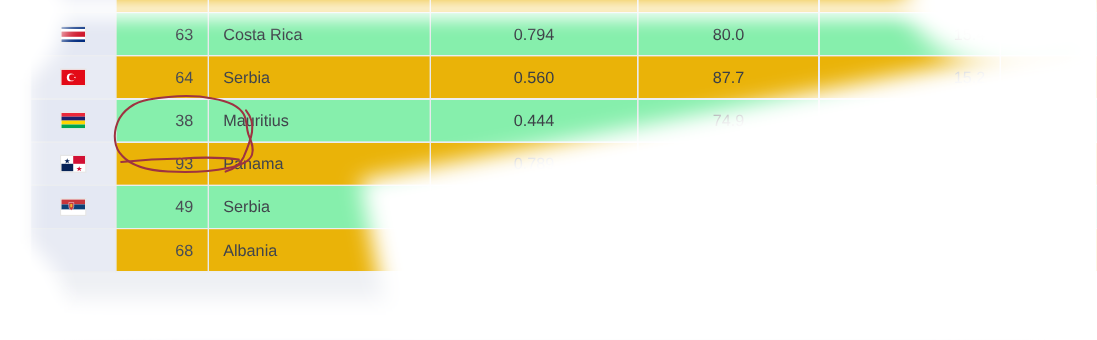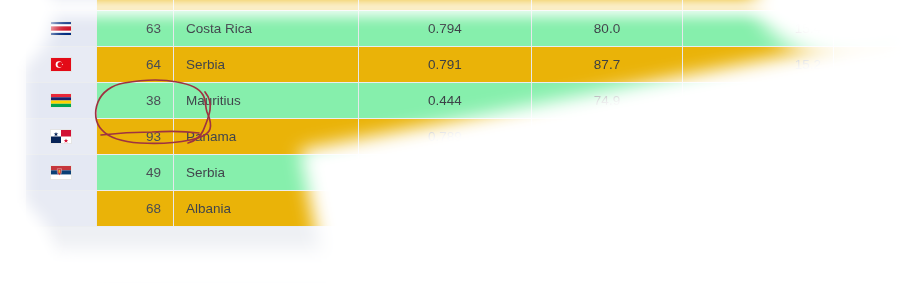--- a/index.html
+++ b/index.html
@@ -171,21 +171,21 @@
           </tr>
           <tr class="">
             <td class="c-flag"><span class="flagbox"><svg viewBox="0 0 30 20" preserveAspectRatio="none">
       <rect width="30" height="20" fill="#e30a17"></rect>
       <circle cx="12" cy="10" r="5" fill="#fff"></circle>
       <circle cx="13.8" cy="10" r="4" fill="#e30a17"></circle>
       <polygon fill="#fff" points="18.6,10 16.1,10.85 17.65,8.75 17.65,11.25 16.1,9.15"></polygon>
     </svg></span></td>
             <td class="c-rank">64</td>
             <td class="c-name">Serbia</td>
-            <td class="c-hdi">0.791</td>
+            <td class="c-hdi">0.560</td>
             <td class="c-life">87.7</td>
             <td class="c-eys">15.2</td>
             <td class="c-mys">8.0</td>
           </tr>
           <tr class="alt">
             <td class="c-flag"><span class="flagbox"><svg viewBox="0 0 30 20" preserveAspectRatio="none">
       <rect y="0" width="30" height="5" fill="#ea2839"></rect>
       <rect y="5" width="30" height="5" fill="#1a206d"></rect>
       <rect y="10" width="30" height="5" fill="#ffd500"></rect>
       <rect y="15" width="30" height="5" fill="#00a551"></rect>

